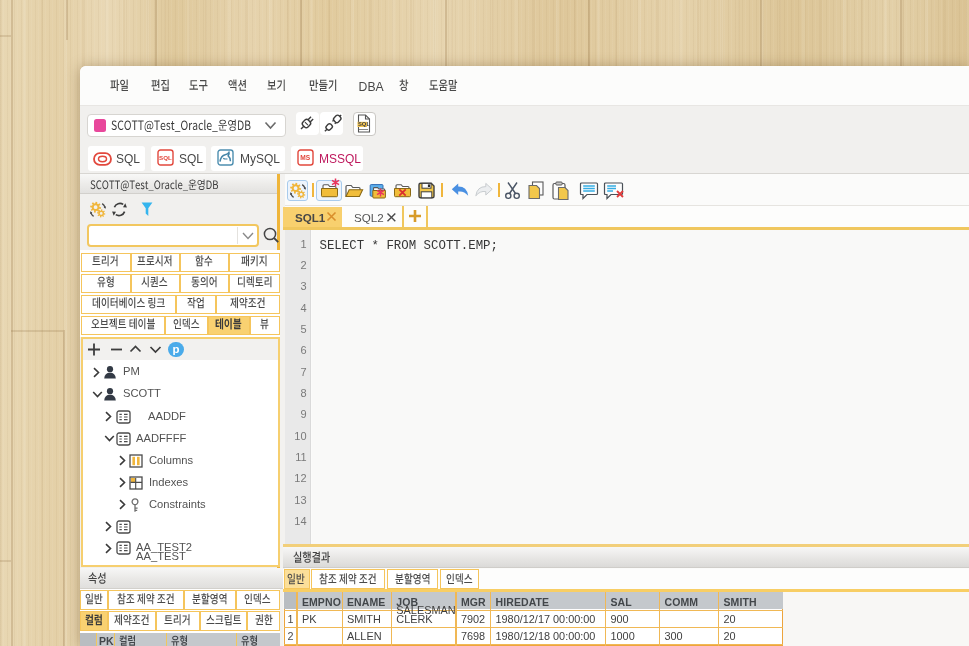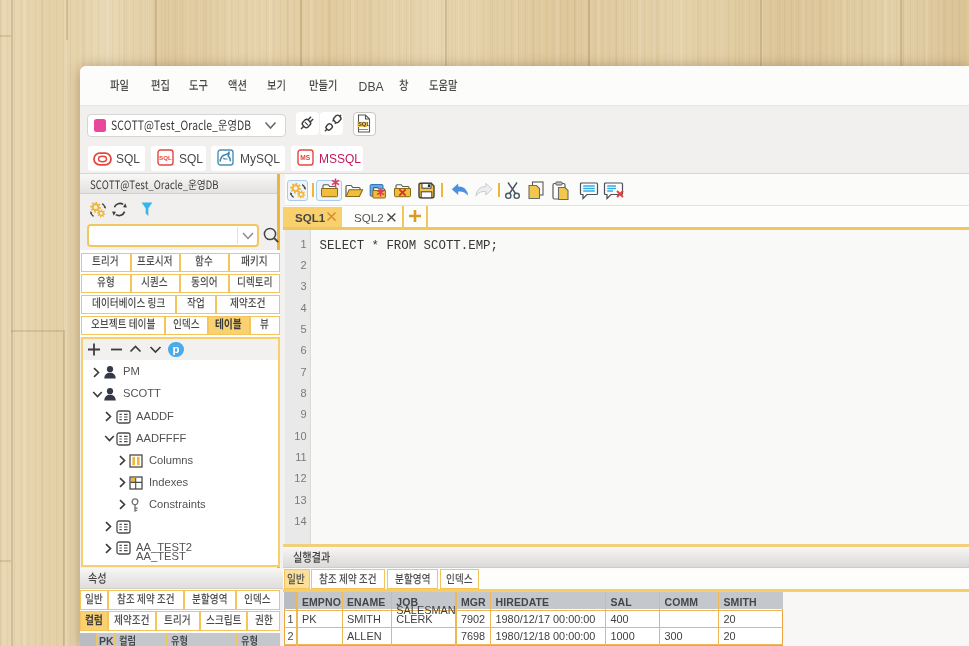--- a/index.html
+++ b/index.html
@@ -274,21 +274,21 @@
 <div style="position:absolute;left:123px;top:387px;font:400 11.2px 'Liberation Sans',sans-serif;color:#525252;letter-spacing:0px;white-space:nowrap">SCOTT</div>
 <svg class="abs" style="left:104px;top:411.0px" width="9" height="11" viewBox="0 0 9 11">
     <path d="M2 1.2 L6.5 5.5 L2 9.8" stroke="#3a3a3a" stroke-width="1.6" fill="none"></path>
   </svg>
 <svg class="abs" style="left:116px;top:409.5px" width="15" height="14" viewBox="0 0 15 14">
     <rect x="1" y="1" width="13" height="12" rx="2" fill="#fff" stroke="#4b4b4b" stroke-width="1.3"></rect>
     <g stroke="#4b4b4b" stroke-width="1.2">
       <path d="M3.4 4.3 h2.4 M8 4.3 h3.6 M3.4 7 h2.4 M8 7 h3.6 M3.4 9.7 h2.4 M8 9.7 h3.6"></path>
     </g>
   </svg>
-<div style="position:absolute;left:136px;top:409.5px;font:400 11.2px 'Liberation Sans',sans-serif;color:#525252;letter-spacing:0px;white-space:nowrap">AADDF</div>
+<div style="position:absolute;left:148px;top:409.5px;font:400 11.2px 'Liberation Sans',sans-serif;color:#525252;letter-spacing:0px;white-space:nowrap">AADDF</div>
 <svg class="abs" style="left:104px;top:434.0px" width="11" height="9" viewBox="0 0 11 9">
     <path d="M1.2 2 L5.5 6.5 L9.8 2" stroke="#3a3a3a" stroke-width="1.6" fill="none"></path>
   </svg>
 <svg class="abs" style="left:116px;top:431.5px" width="15" height="14" viewBox="0 0 15 14">
     <rect x="1" y="1" width="13" height="12" rx="2" fill="#fff" stroke="#4b4b4b" stroke-width="1.3"></rect>
     <g stroke="#4b4b4b" stroke-width="1.2">
       <path d="M3.4 4.3 h2.4 M8 4.3 h3.6 M3.4 7 h2.4 M8 7 h3.6 M3.4 9.7 h2.4 M8 9.7 h3.6"></path>
     </g>
   </svg>
 <div style="position:absolute;left:136px;top:431.5px;font:400 11.2px 'Liberation Sans',sans-serif;color:#525252;letter-spacing:0px;white-space:nowrap">AADFFFF</div>
@@ -589,20 +589,20 @@
 <div style="position:absolute;left:610.5px;top:595.8000000000001px;font:700 10.5px 'Liberation Sans',sans-serif;color:#42464a;letter-spacing:0.1px;white-space:nowrap">SAL</div>
 <div style="position:absolute;left:664.5px;top:595.8000000000001px;font:700 10.5px 'Liberation Sans',sans-serif;color:#42464a;letter-spacing:0.1px;white-space:nowrap">COMM</div>
 <div style="position:absolute;left:723.5px;top:595.8000000000001px;font:700 10.5px 'Liberation Sans',sans-serif;color:#42464a;letter-spacing:0.1px;white-space:nowrap">SMITH</div>
 <div style="position:absolute;left:287.5px;top:612.7px;font:400 10.8px 'Liberation Sans',sans-serif;color:#4a4a4a;letter-spacing:0px;white-space:nowrap">1</div>
 <div style="position:absolute;left:287.5px;top:629.9000000000001px;font:400 10.8px 'Liberation Sans',sans-serif;color:#4a4a4a;letter-spacing:0px;white-space:nowrap">2</div>
 <div style="position:absolute;left:301.9px;top:612.7px;font:400 10.9px 'Liberation Sans',sans-serif;color:#3f3f3f;letter-spacing:0px;white-space:nowrap">PK</div>
 <div style="position:absolute;left:347.0px;top:612.7px;font:400 10.9px 'Liberation Sans',sans-serif;color:#3f3f3f;letter-spacing:0px;white-space:nowrap">SMITH</div>
 <div style="position:absolute;left:396.3px;top:612.7px;font:400 10.9px 'Liberation Sans',sans-serif;color:#3f3f3f;letter-spacing:0px;white-space:nowrap">CLERK</div>
 <div style="position:absolute;left:460.9px;top:612.7px;font:400 10.9px 'Liberation Sans',sans-serif;color:#3f3f3f;letter-spacing:0px;white-space:nowrap">7902</div>
 <div style="position:absolute;left:495.5px;top:612.7px;font:400 10.9px 'Liberation Sans',sans-serif;color:#3f3f3f;letter-spacing:0px;white-space:nowrap">1980/12/17 00:00:00</div>
-<div style="position:absolute;left:610.5px;top:612.7px;font:400 10.9px 'Liberation Sans',sans-serif;color:#3f3f3f;letter-spacing:0px;white-space:nowrap">400</div>
+<div style="position:absolute;left:610.5px;top:612.7px;font:400 10.9px 'Liberation Sans',sans-serif;color:#3f3f3f;letter-spacing:0px;white-space:nowrap">900</div>
 <div style="position:absolute;left:723.5px;top:612.7px;font:400 10.9px 'Liberation Sans',sans-serif;color:#3f3f3f;letter-spacing:0px;white-space:nowrap">20</div>
 <div style="position:absolute;left:347.0px;top:629.9px;font:400 10.9px 'Liberation Sans',sans-serif;color:#3f3f3f;letter-spacing:0px;white-space:nowrap">ALLEN</div>
 <div style="position:absolute;left:396.3px;top:604px;font:400 10.9px 'Liberation Sans',sans-serif;color:#3f3f3f;letter-spacing:0px;white-space:nowrap">SALESMAN</div>
 <div style="position:absolute;left:460.9px;top:629.9px;font:400 10.9px 'Liberation Sans',sans-serif;color:#3f3f3f;letter-spacing:0px;white-space:nowrap">7698</div>
 <div style="position:absolute;left:495.5px;top:629.9px;font:400 10.9px 'Liberation Sans',sans-serif;color:#3f3f3f;letter-spacing:0px;white-space:nowrap">1980/12/18 00:00:00</div>
 <div style="position:absolute;left:610.5px;top:629.9px;font:400 10.9px 'Liberation Sans',sans-serif;color:#3f3f3f;letter-spacing:0px;white-space:nowrap">1000</div>
 <div style="position:absolute;left:664.5px;top:629.9px;font:400 10.9px 'Liberation Sans',sans-serif;color:#3f3f3f;letter-spacing:0px;white-space:nowrap">300</div>
 <div style="position:absolute;left:723.5px;top:629.9px;font:400 10.9px 'Liberation Sans',sans-serif;color:#3f3f3f;letter-spacing:0px;white-space:nowrap">20</div>
 </body></html>

